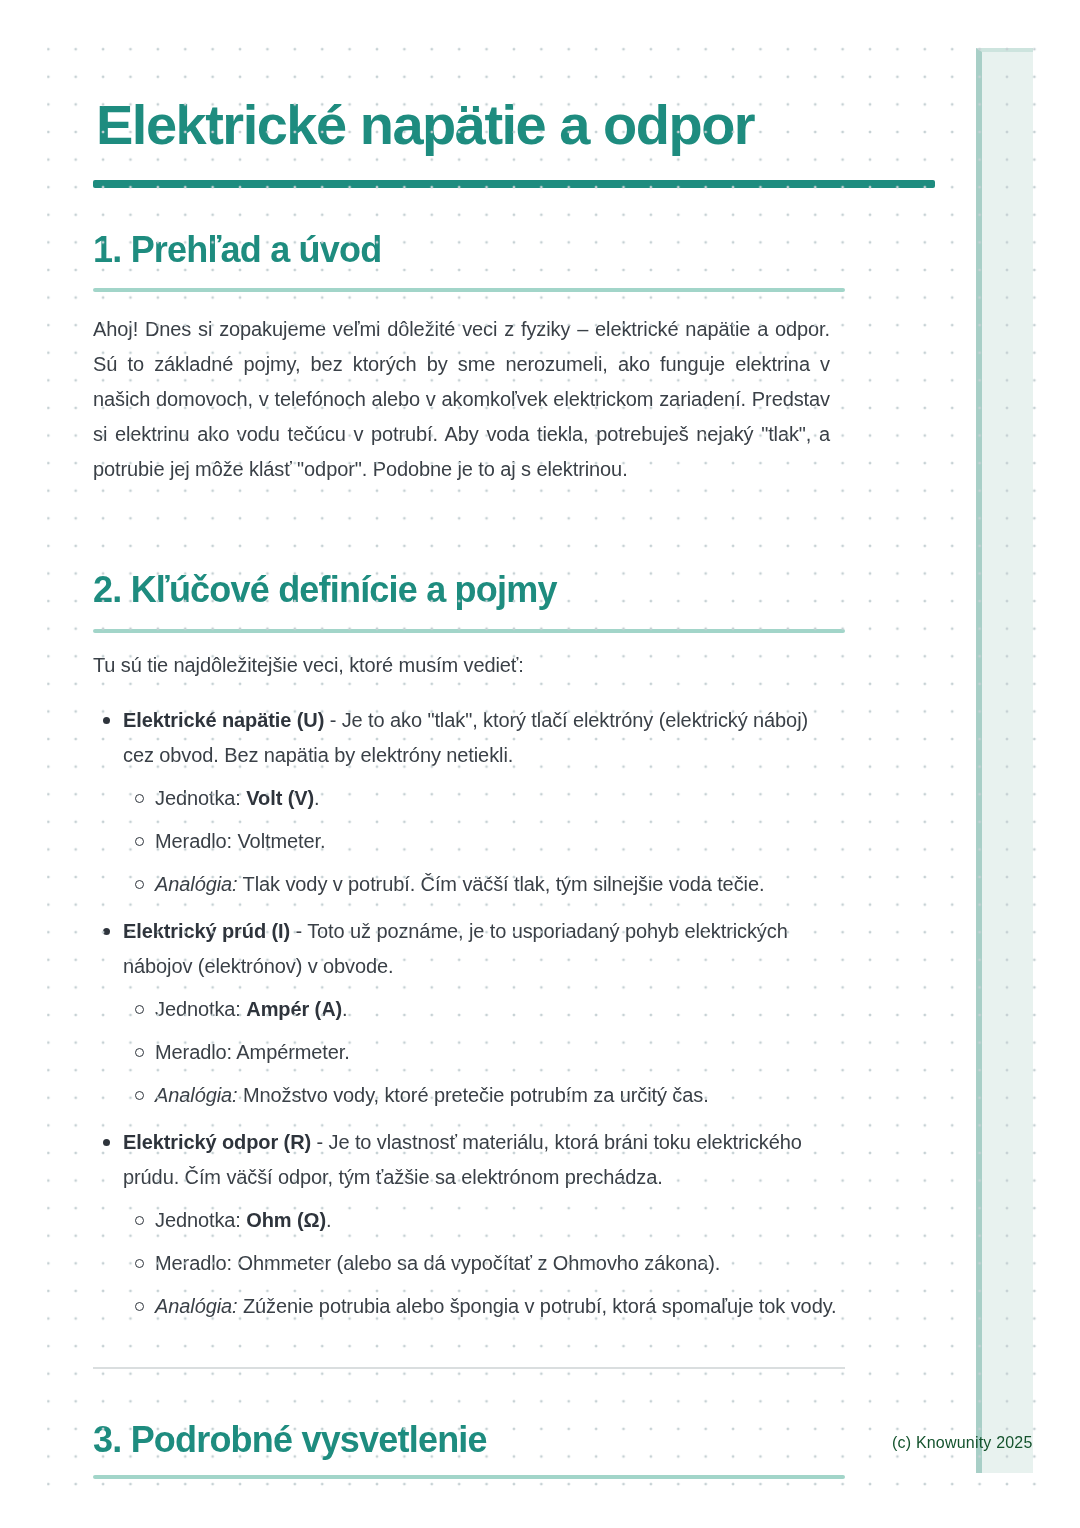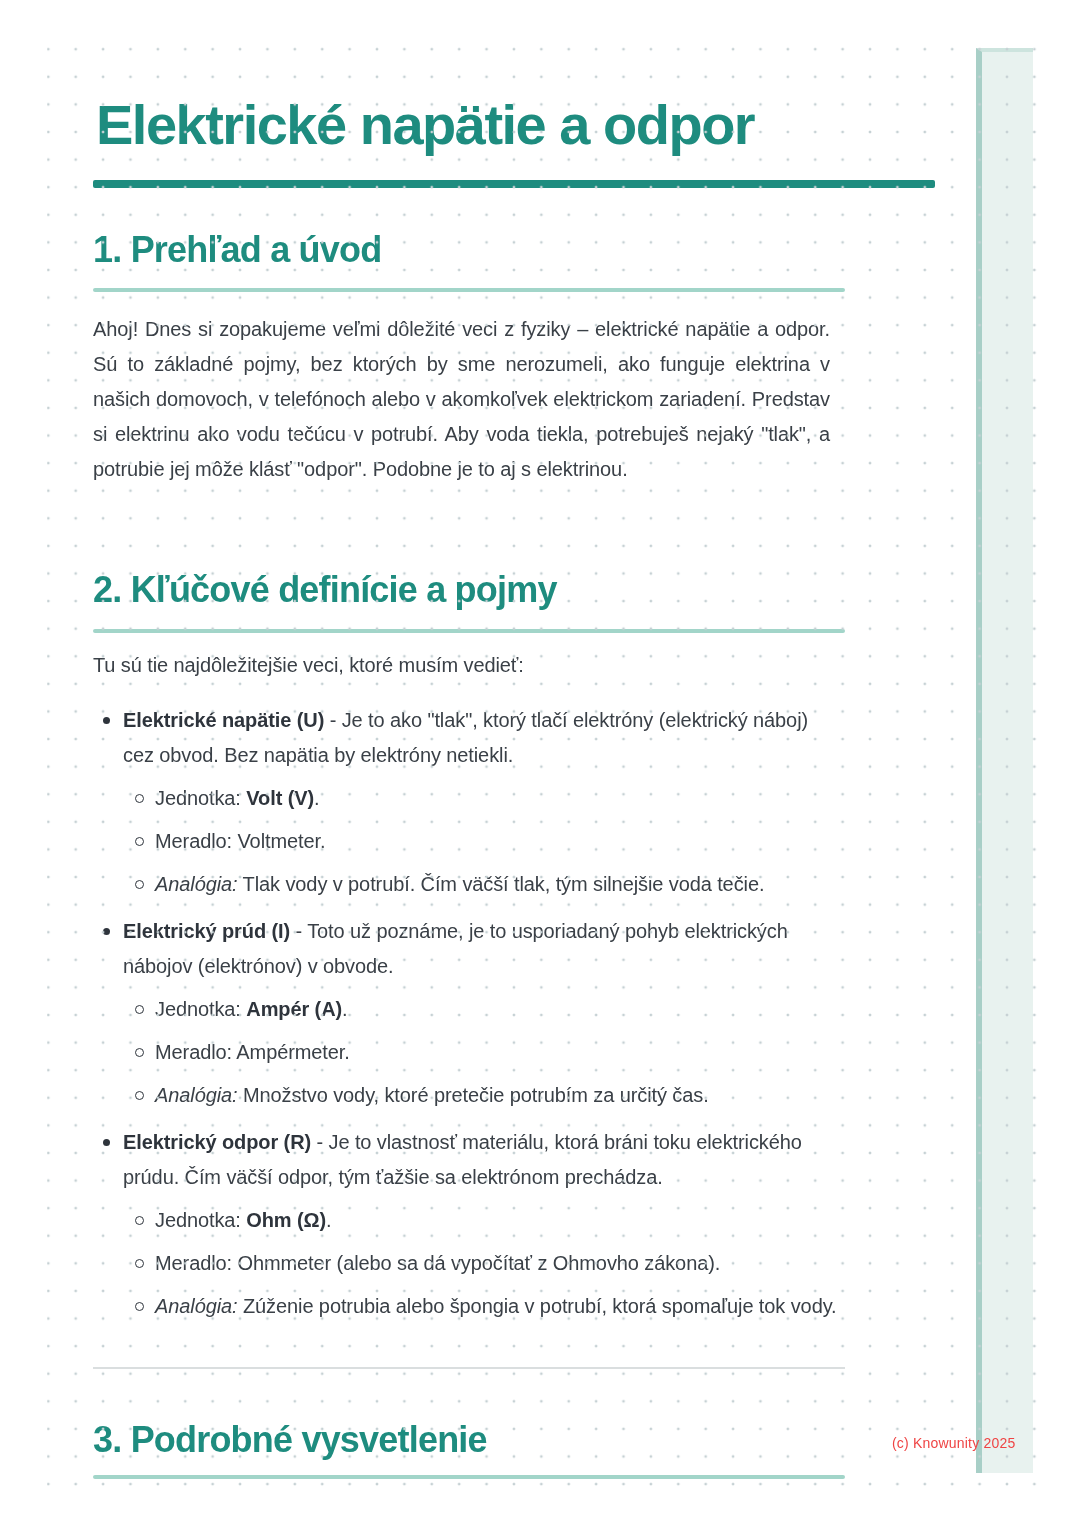--- a/index.html
+++ b/index.html
@@ -79,21 +79,21 @@
   .term-name{font-weight:700;color:#2e343c;}
   .analogy-label{font-style:italic;}
   b{color:#2e343c;}
 
   .section-divider{
     position:absolute;left:93px;top:1367px;width:752px;height:2px;
     background:#dadedf;
   }
   .copyright{
     position:absolute;left:892px;top:1434px;z-index:4;
-    font-size:14px;line-height:18px;color:#ef4444;letter-spacing:0.2px;
+    font-size:16px;line-height:18px;color:#14532d;letter-spacing:0.2px;
     white-space:nowrap;
   }
 </style>
 </head>
 <body>
 
 <div class="sheet">
   <div class="edge-band"></div>
   <div class="dot-grid"></div>
 

